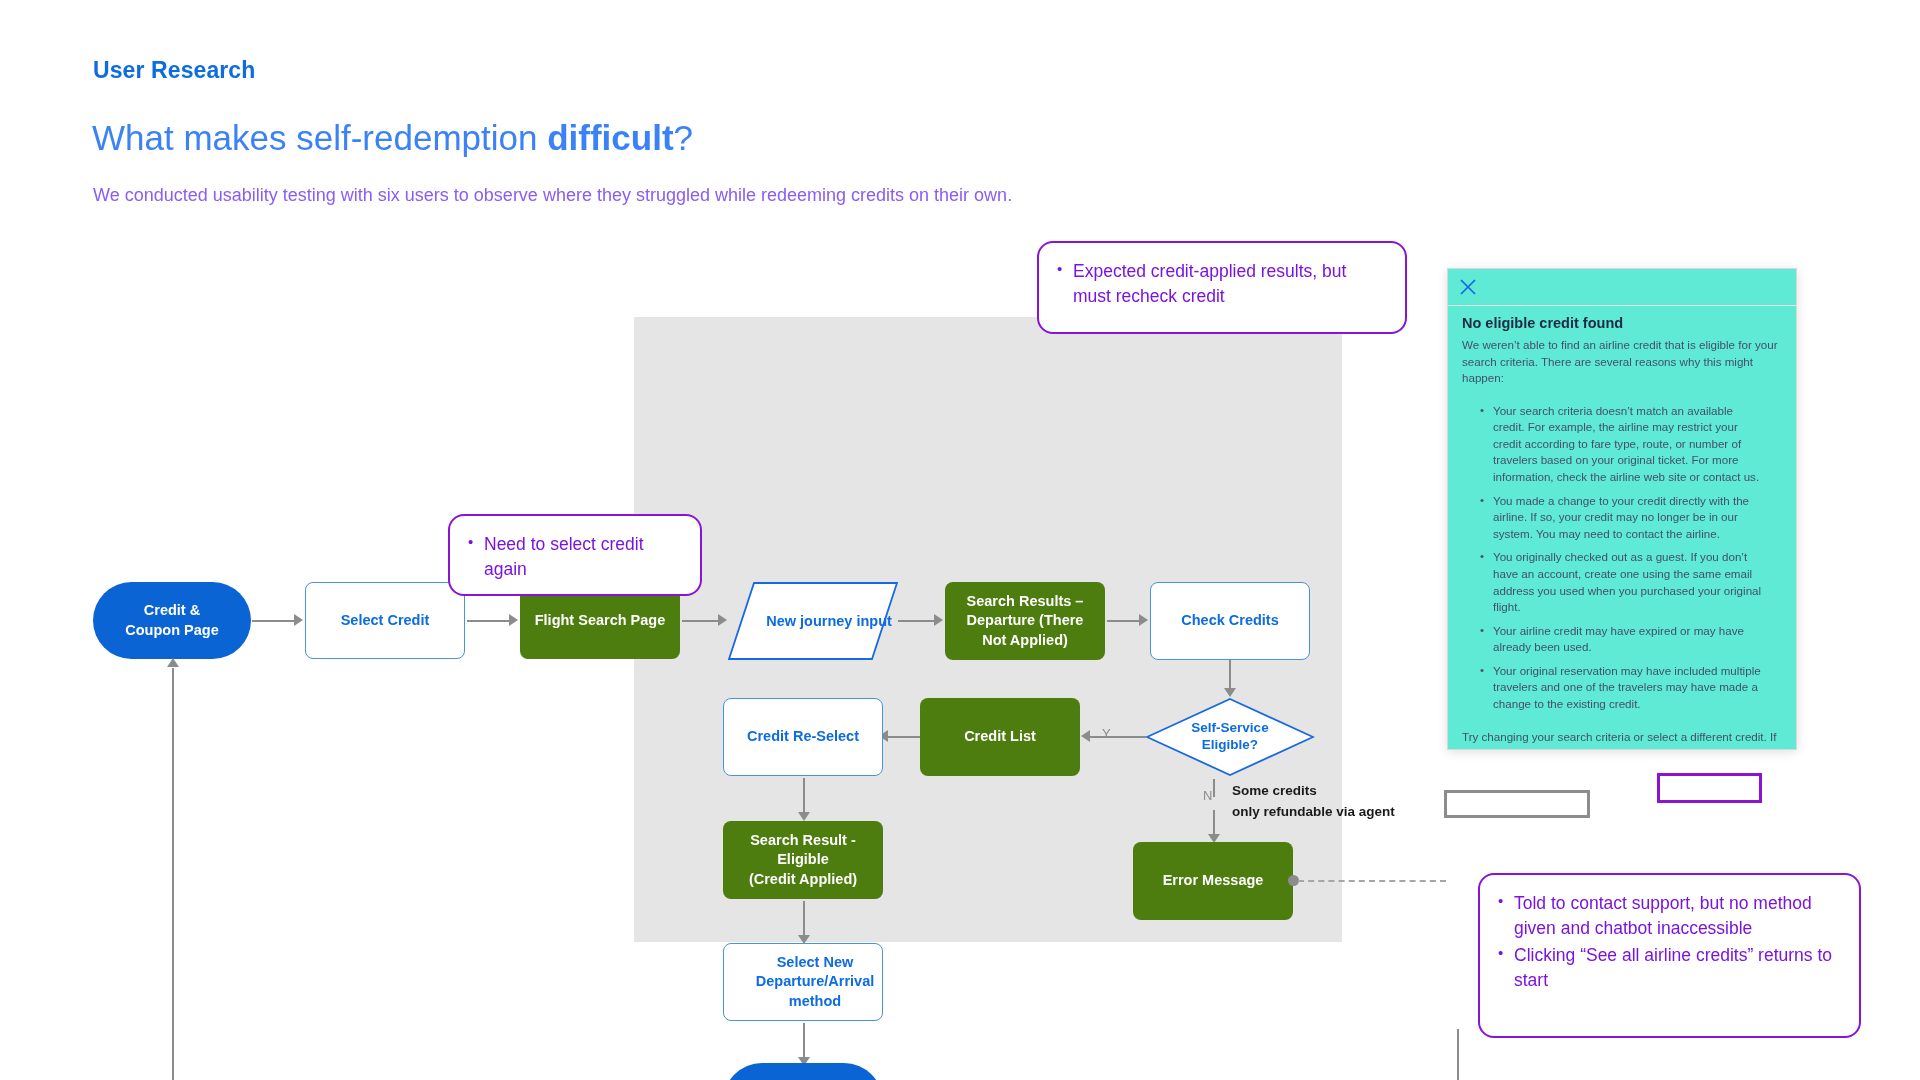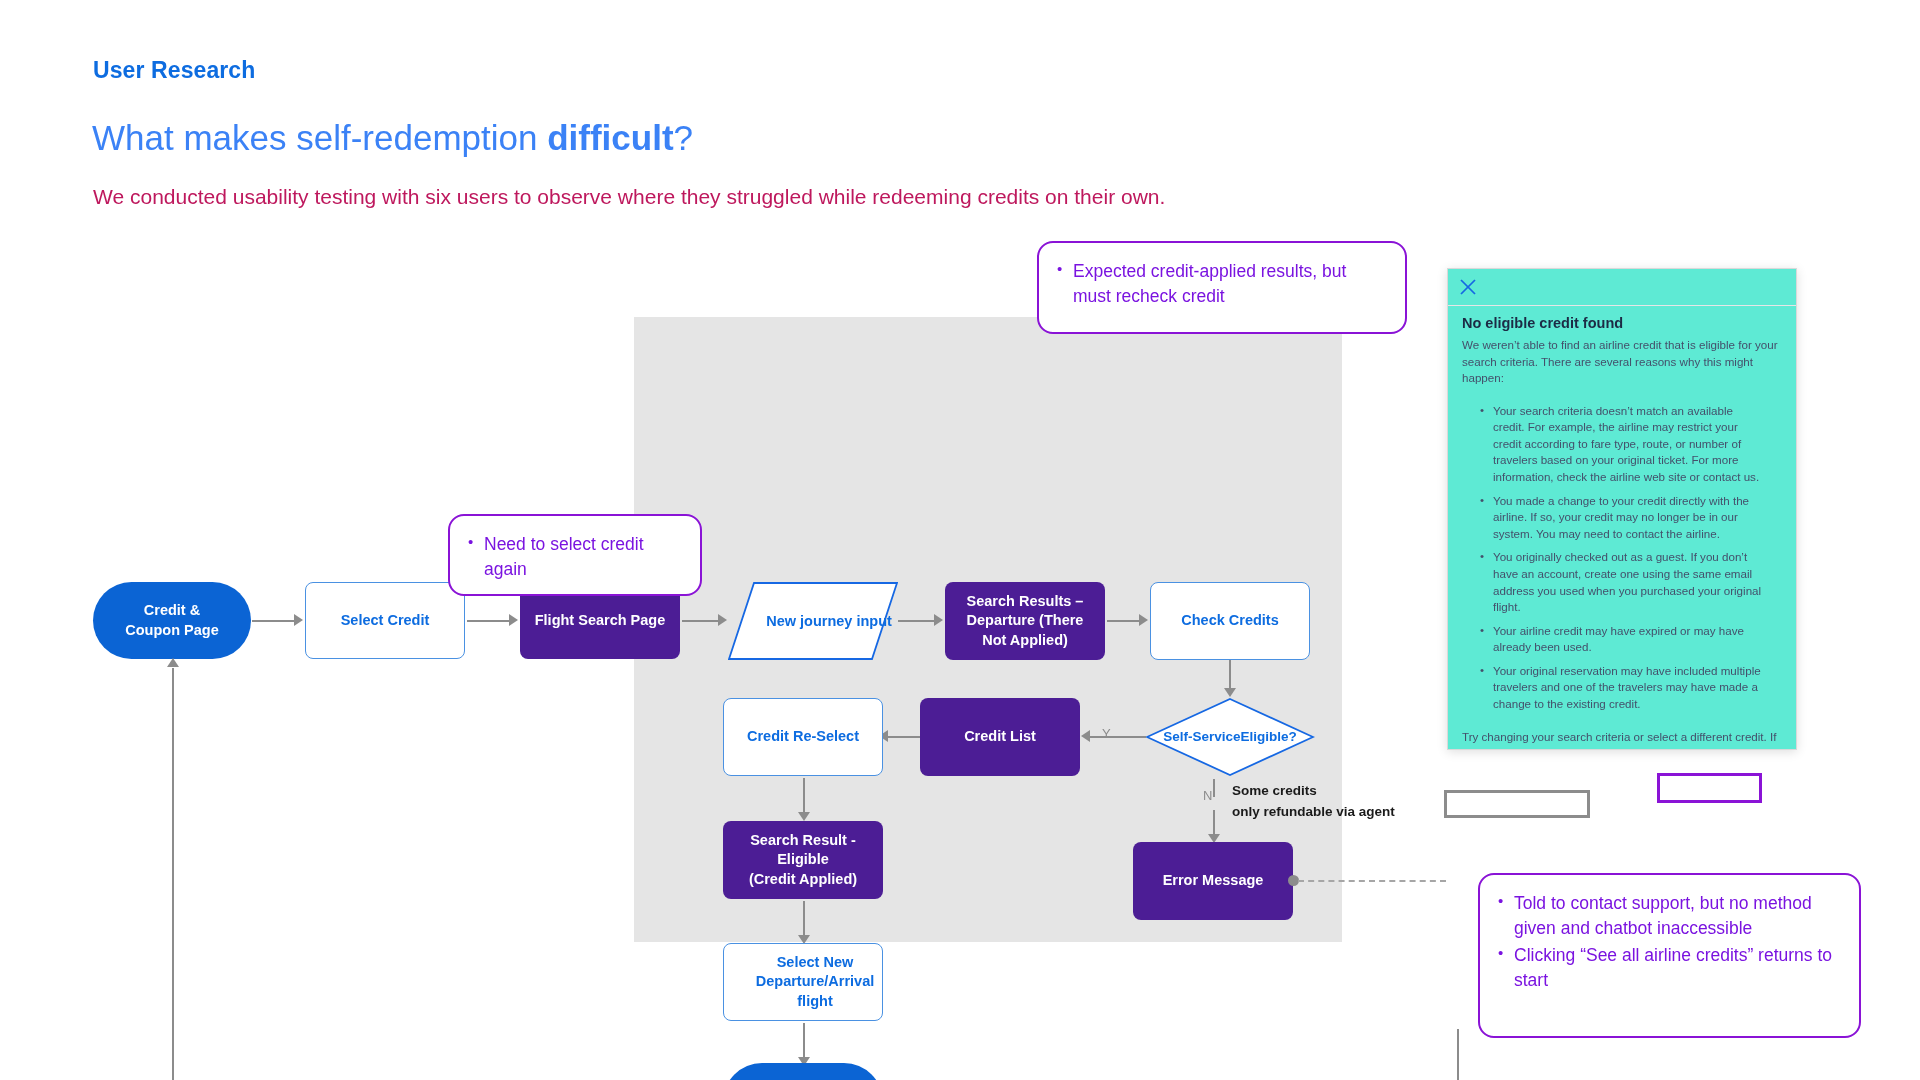--- a/index.html
+++ b/index.html
@@ -32,22 +32,22 @@
     font-size: 35px;
     font-weight: 400;
     color: #3b82f6;
     white-space: nowrap;
   }
   .page-title b { font-weight: 700; }
   .page-sub {
     position: absolute;
     left: 93px;
     top: 185px;
-    font-size: 21px;
-    color: #be185d;
+    font-size: 18px;
+    color: #8b5cf6;
     white-space: nowrap;
   }
 
   
   .flow {
     position: absolute;
     left: 0; top: 220px;
     width: 1920px; height: 860px;
   }
   .grayband {
@@ -71,41 +71,41 @@
     box-sizing: border-box;
     display: flex;
     align-items: center;
     justify-content: center;
     text-align: center;
     font-size: 14.5px;
     font-weight: bold;
     line-height: 1.32;
     padding: 4px 8px;
   }
-  .node.fill   { background: #4c1d95; color: #ffffff; border-radius: 8px; }
+  .node.fill   { background: #4d7c0f; color: #ffffff; border-radius: 8px; }
   .node.out    { background: #ffffff; color: #0d6ce0; border: 1.6px solid #4a91e2; border-radius: 8px; }
   .node.pill   { background: #0b64d4; color: #ffffff; border-radius: 60px; }
 
   
   .par-wrap { position: absolute; }
   .par-wrap svg { position: absolute; left: 0; top: 0; }
   .par-label {
     position: absolute; left: 16px; top: 0;
     width: 100%; height: 100%;
     display: flex; align-items: center; justify-content: center;
     font-size: 14.5px; font-weight: bold; color: #0d6ce0;
   }
 
   
   .dia-wrap { position: absolute; }
   .dia-wrap svg { position: absolute; left: 0; top: 0; }
   .dia-label {
     position: absolute; left: 0; top: 0;
     width: 100%; height: 100%;
-    display: flex; align-items: center; justify-content: center;
+    display: flex; flex-direction: column; align-items: center; justify-content: center;
     font-size: 13.5px; font-weight: bold; color: #0d6ce0; line-height: 1.25;
   }
 
   
   .conn { position: absolute; background: #8c8c8c; }
   .conn.h { height: 2px; }
   .conn.v { width: 2px; }
   .arrow { position: absolute; width: 0; height: 0; }
   .arrow.right { border-top: 6px solid transparent; border-bottom: 6px solid transparent; border-left: 9px solid #8c8c8c; }
   .arrow.left  { border-top: 6px solid transparent; border-bottom: 6px solid transparent; border-right: 9px solid #8c8c8c; }
@@ -342,21 +342,21 @@
     <span>Eligible</span>
     <span>(Credit Applied)</span>
   </div>
 
   <div class="conn v" style="left:803px; top:681px; height:38px;"></div>
   <div class="arrow down" style="left:798px; top:715px;"></div>
 
   <div class="node out" style="left:723px; top:723px; width:160px; height:78px; flex-direction:column;padding-left:32px;">
     <span>Select New</span>
     <span>Departure/Arrival</span>
-    <span>flight</span>
+    <span>method</span>
   </div>
 
   <div class="conn v" style="left:803px; top:803px; height:38px;"></div>
   <div class="arrow down" style="left:798px; top:837px;"></div>
 
   <div class="node pill" style="left:723px; top:843px; width:160px; height:78px;">Payment Page</div>
 
   <div class="conn v" style="left:1457px; top:809px; height:147px;"></div>
 
   <div class="conn v" style="left:172px; top:448px; height:508px;"></div>

